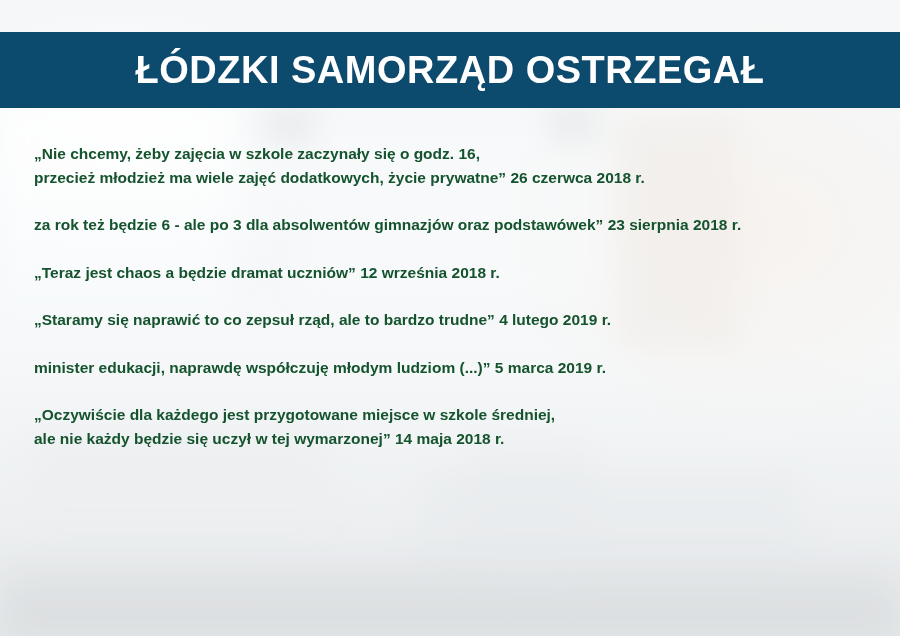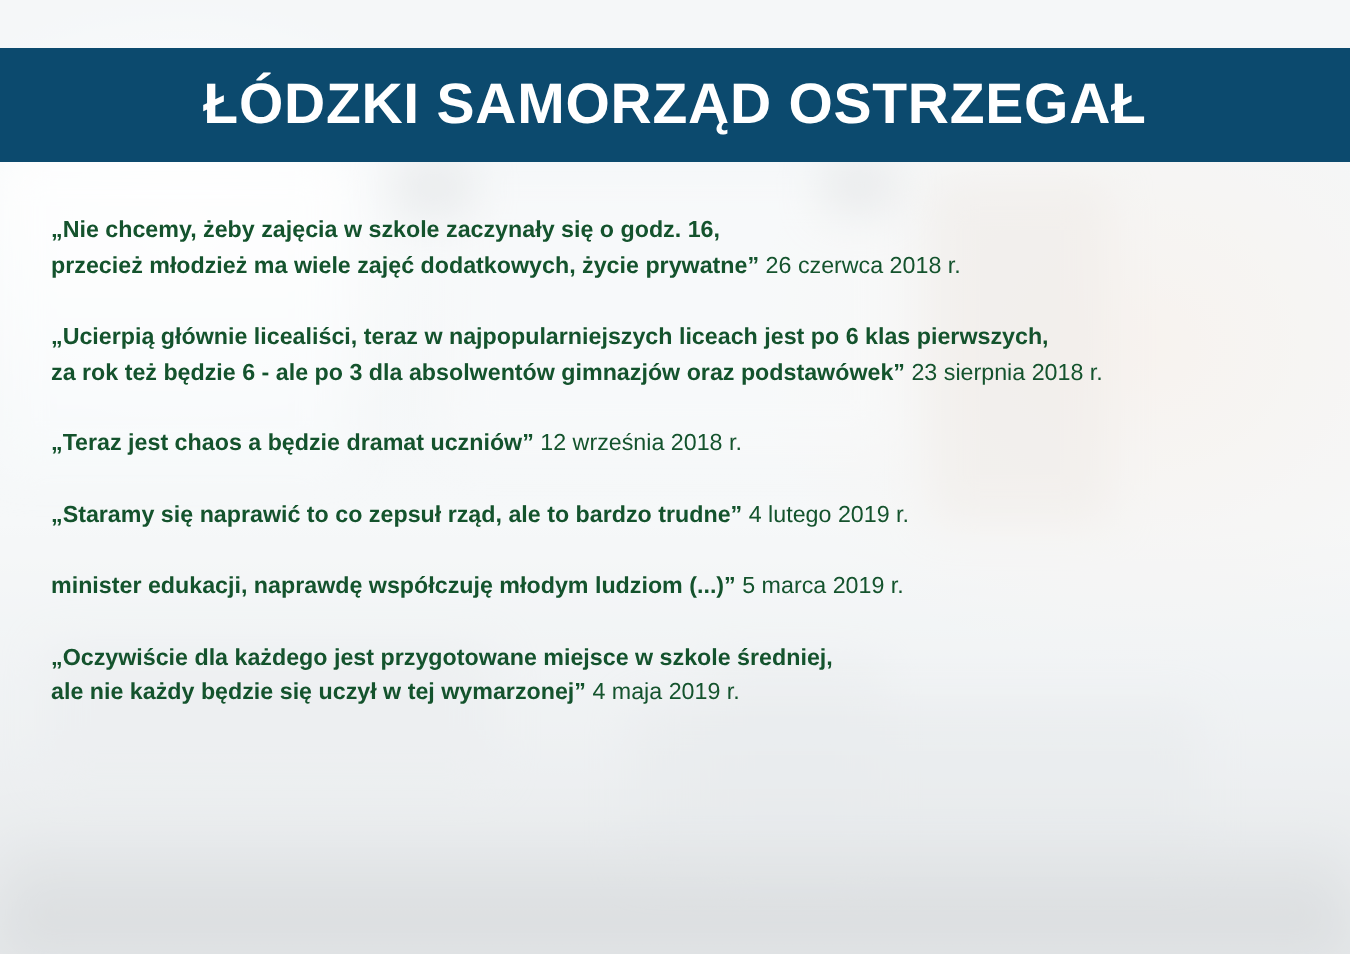--- a/index.html
+++ b/index.html
@@ -129,21 +129,21 @@
   }
   .quote:last-child { margin-bottom: 0; }
 
   .quote-line {
     white-space: nowrap;
   }
   .quote-text {
     font-weight: bold;
   }
   .quote-date {
-    font-weight: normal;
+    font-weight: bold;
   }
 </style>
 </head>
 <body>
 
 <div class="poster">
 
   <div class="bg">
     <div class="bg-blob blob-window"></div>
     <div class="bg-blob blob-board"></div>
@@ -168,23 +168,20 @@
         <span class="quote-text">„Nie chcemy, żeby zajęcia w szkole zaczynały się o godz. 16,</span>
       </div>
       <div class="quote-line">
         <span class="quote-text">przecież młodzież ma wiele zajęć dodatkowych, życie prywatne”</span>
         <span class="quote-date"> 26 czerwca 2018 r.</span>
       </div>
     </div>
 
     <div class="quote">
       <div class="quote-line">
-        <span class="quote-text">„Ucierpią głównie licealiści,  teraz w najpopularniejszych liceach jest po 6 klas pierwszych,</span>
-      </div>
-      <div class="quote-line">
         <span class="quote-text">za rok też będzie 6 - ale po 3 dla absolwentów gimnazjów oraz podstawówek”</span>
         <span class="quote-date"> 23 sierpnia 2018 r.</span>
       </div>
     </div>
 
     <div class="quote">
       <div class="quote-line">
         <span class="quote-text">„Teraz jest chaos a będzie dramat uczniów”</span>
         <span class="quote-date"> 12 września 2018 r.</span>
       </div>
@@ -203,18 +200,18 @@
         <span class="quote-date"> 5 marca 2019 r.</span>
       </div>
     </div>
 
     <div class="quote">
       <div class="quote-line">
         <span class="quote-text">„Oczywiście dla każdego jest przygotowane miejsce w szkole średniej,</span>
       </div>
       <div class="quote-line">
         <span class="quote-text">ale nie każdy będzie się uczył w tej wymarzonej”</span>
-        <span class="quote-date"> 4 maja 2019 r.</span>
+        <span class="quote-date"> 14 maja 2018 r.</span>
       </div>
     </div>
 
   </div>
 </div>
 
 </body></html>

